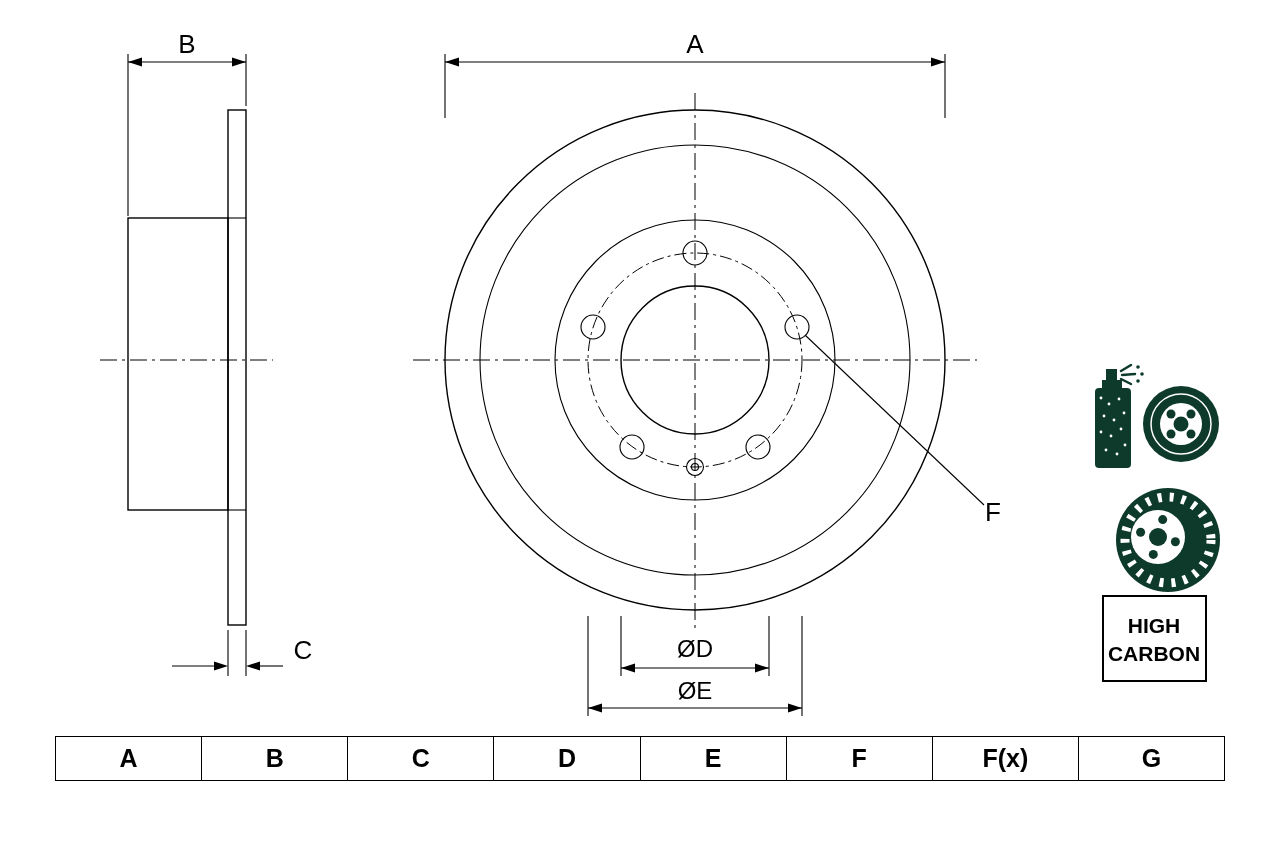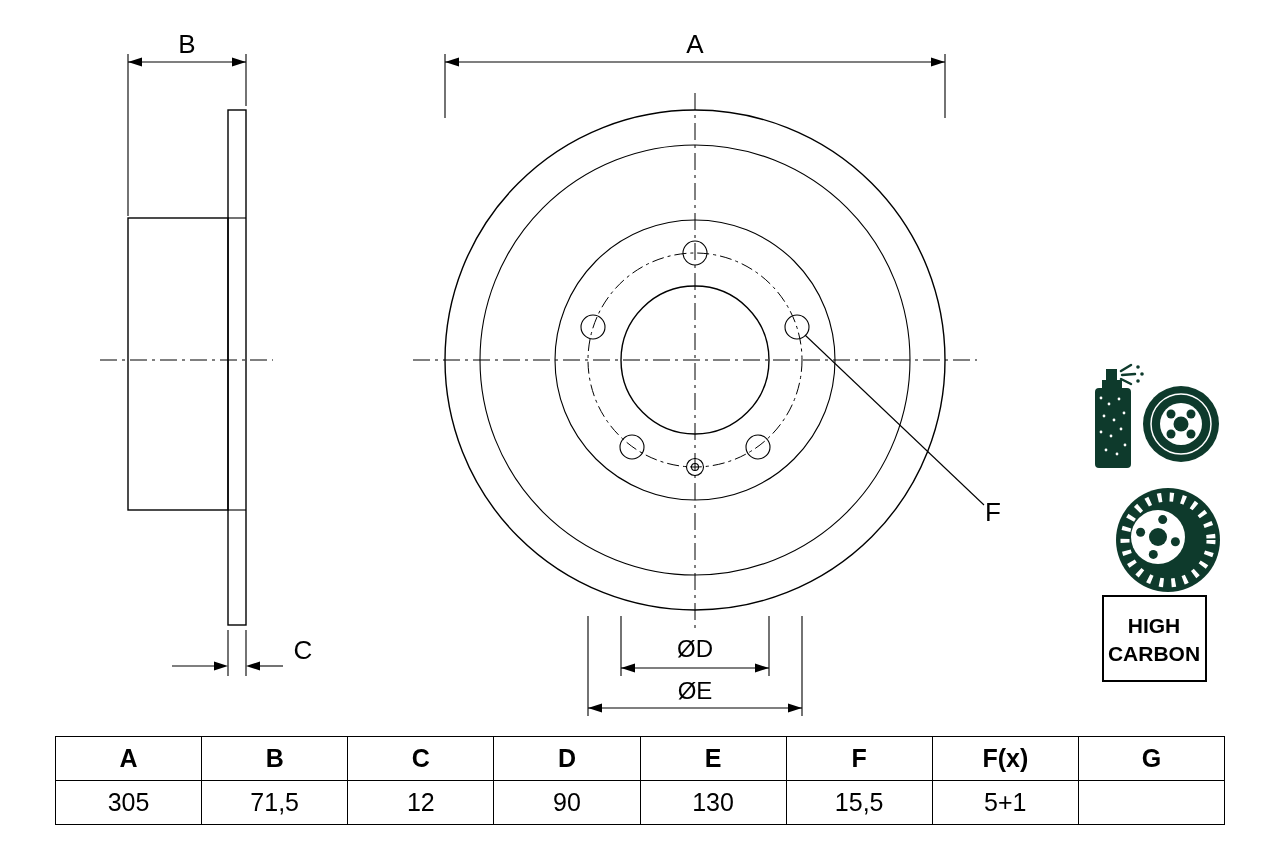--- a/index.html
+++ b/index.html
@@ -165,26 +165,16 @@
         <tr class="hdr">
       <td>A</td>
       <td>B</td>
       <td>C</td>
       <td>D</td>
       <td>E</td>
       <td>F</td>
       <td>F(x)</td>
       <td>G</td>
     </tr>
-    <tr>
-      <td>305</td>
-      <td>71,5</td>
-      <td>12</td>
-      <td>90</td>
-      <td>130</td>
-      <td>15,5</td>
-      <td>5+1</td>
-      <td></td>
-    </tr>
   </tbody>
     </table>
 
 </div>
 
 </body></html>

